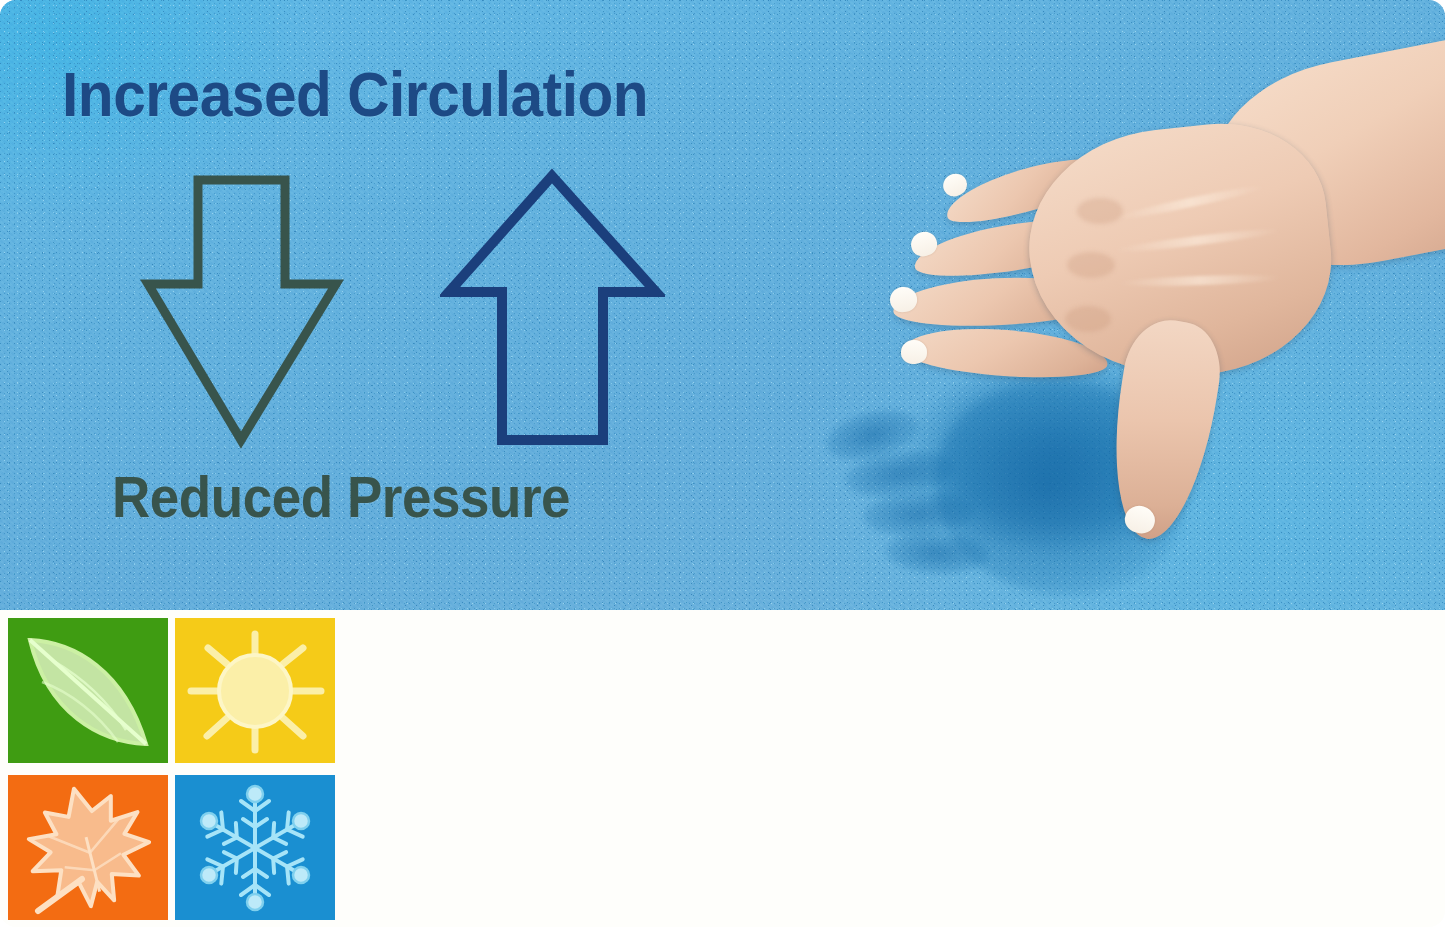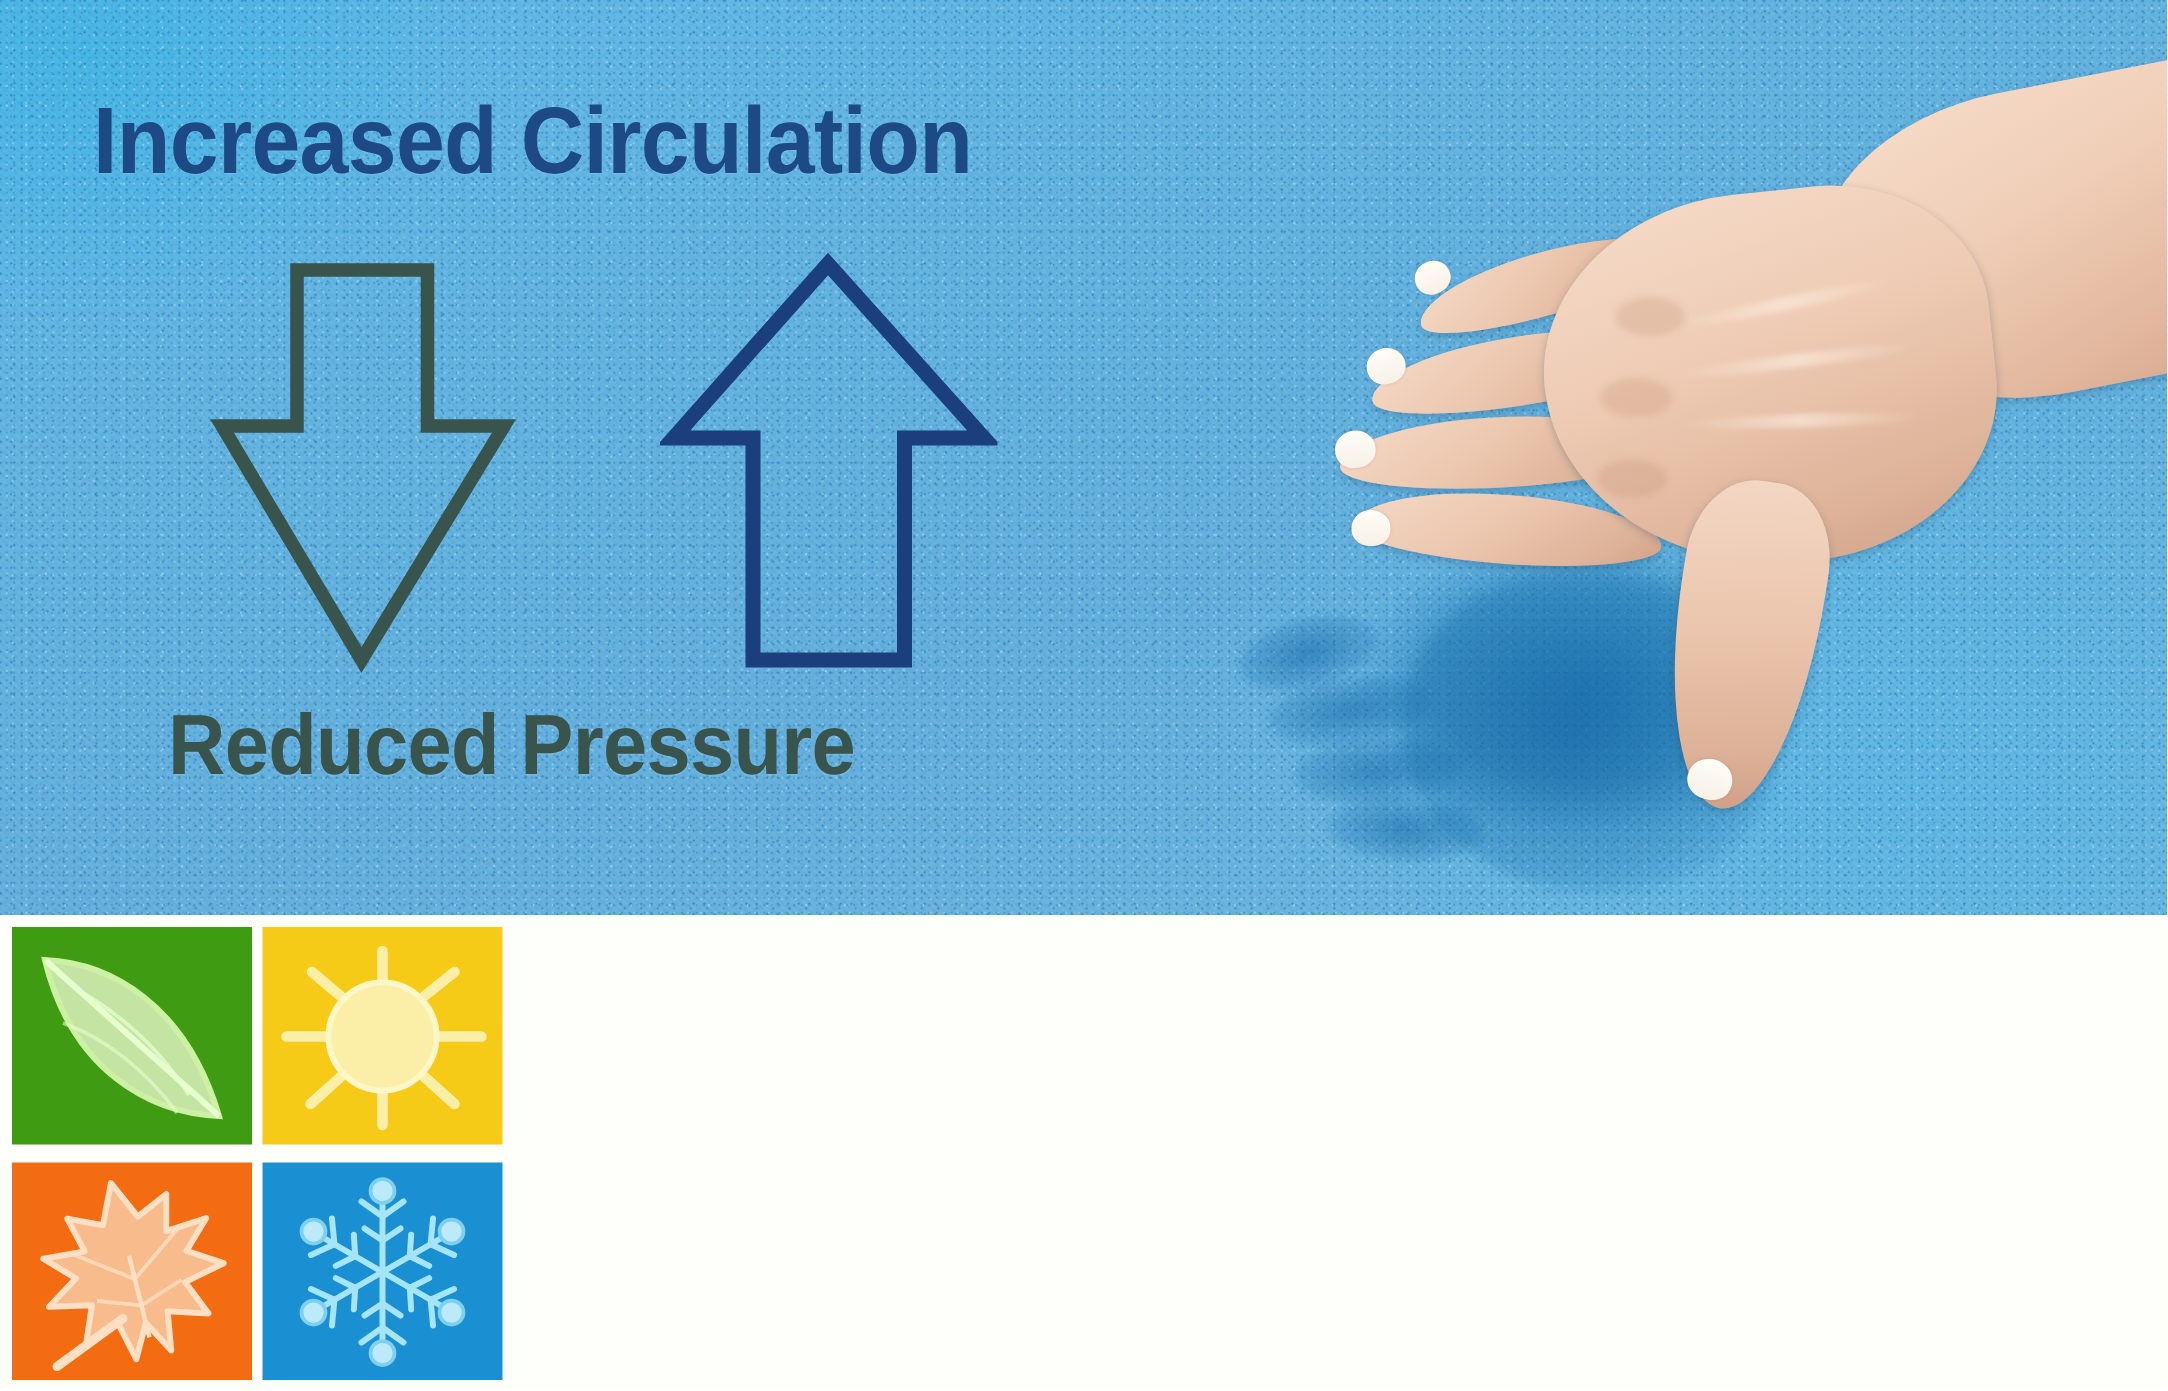--- a/index.html
+++ b/index.html
@@ -3,20 +3,21 @@
 <meta charset="utf-8">
 <style>
   html,body{margin:0;padding:0;background:#fff;}
   body{font-family:"Liberation Sans",sans-serif;}
 
   #page{
     position:relative;
     width:1445px;height:927px;
     overflow:hidden;
     background:#ffffff;
+    border-radius:16px;
   }
 
   
   .foam-panel{
     position:absolute;left:0;top:0;width:1445px;height:610px;
     overflow:hidden;
     background:
       radial-gradient(ellipse 420px 300px at 4% 6%, #46b4e4 0%, rgba(70,180,228,0) 62%),
       radial-gradient(ellipse 700px 520px at 88% 86%, #5fb6e2 0%, rgba(95,182,226,0) 70%),
       linear-gradient(165deg,#5fb8e6 0%,#63b2df 32%,#64aedc 62%,#6fb4de 100%);

